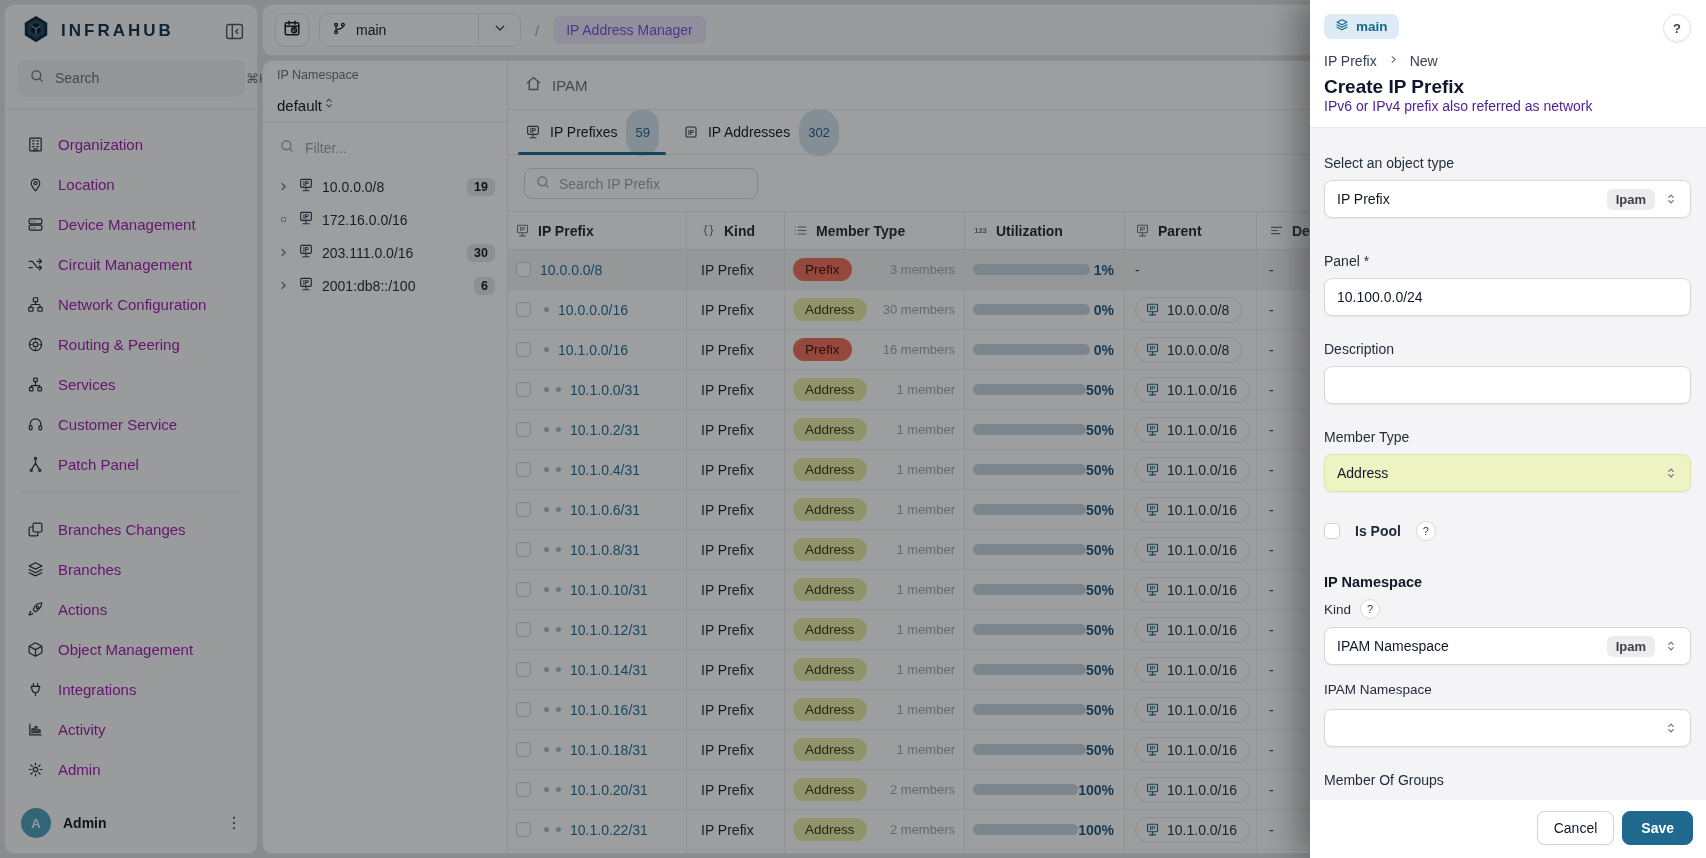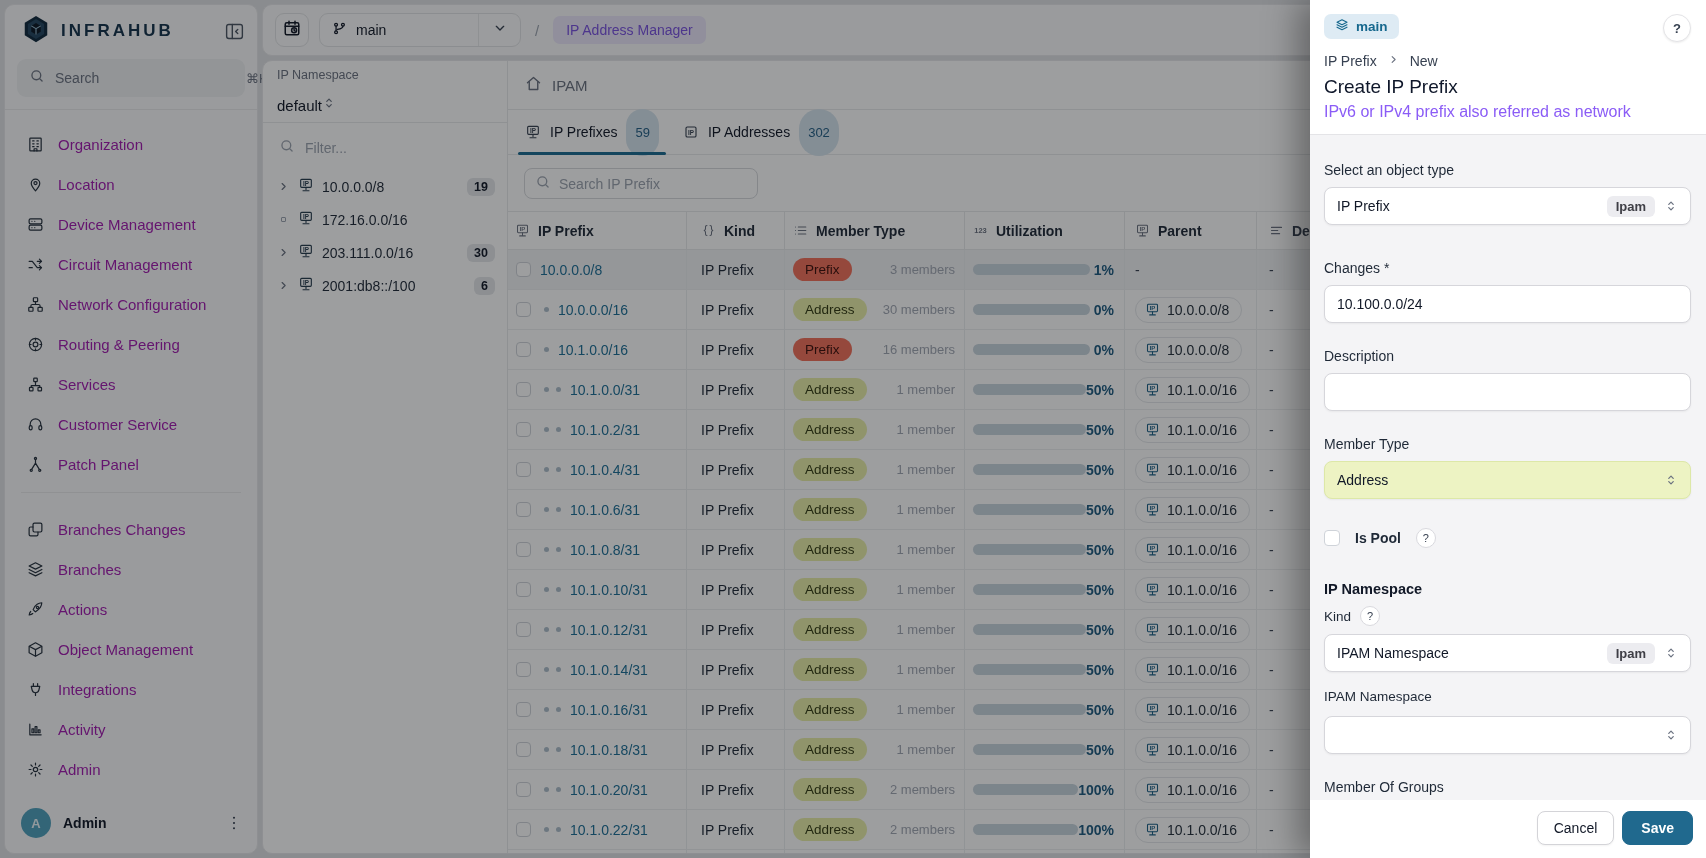--- a/index.html
+++ b/index.html
@@ -128,22 +128,22 @@
   .d-header { padding:14px 15px 13px 14px; flex:0 0 auto; }
   .d-badge-row { display:flex; align-items:flex-start; }
   .branch-badge { display:inline-flex; align-items:center; gap:7px; background:#deebf4; color:#16688e;
     border-radius:7px; padding:4px 11px; font-size:13.5px; font-weight:600; }
   .branch-badge .ic { color:#16688e; }
   .help-btn { margin-left:auto; width:28px; height:28px; border-radius:50%; border:1px solid #e4e4e7;
     background:#fff; box-shadow:0 1px 2px rgba(0,0,0,0.07); display:flex; align-items:center; justify-content:center;
     font-size:13px; font-weight:700; color:#374151; cursor:pointer; }
   .d-crumbs { display:flex; align-items:center; gap:10px; margin-top:11px; font-size:14px; color:#374151; }
   .d-crumbs .ic { color:#6b7280; }
-  .d-title { margin-top:7px; font-size:19px; font-weight:400; color:#0f172a; }
-  .d-sub { margin-top:5px; font-size:16px; color:#8b5cf6; }
+  .d-title { margin-top:7px; font-size:19px; font-weight:700; color:#0f172a; }
+  .d-sub { font-size:14px; color:#4c1d95; }
   .d-body { flex:1; background:#f4f4f6; border-top:1px solid #e4e4e7; padding:27px 15px 10px 14px; overflow:hidden; }
   .f-label { font-size:14px; font-weight:500; color:#1f2937; margin-bottom:9px; }
   .control { height:38px; background:#fff; border:1px solid #d6d6db; border-radius:8px; display:flex;
     align-items:center; padding:0 12px; font-size:14px; color:#111827; box-shadow:0 1px 2px rgba(0,0,0,0.05);
     cursor:pointer; }
   .control input { border:0; outline:none; flex:1; font-size:14px; color:#111827; background:transparent;
     font-family:"Liberation Sans", sans-serif; }
   .kind-badge { background:#ececf0; color:#3f3f46; font-size:13px; font-weight:700; border-radius:6px;
     padding:3px 9px; margin-left:auto; }
   .control .chev { color:#6b7280; display:flex; }
@@ -1083,21 +1083,21 @@
           <span class="chev">
               <svg class="ic" width="14" height="14" viewBox="0 0 24 24" fill="none" stroke="currentColor" stroke-width="2" stroke-linecap="round" stroke-linejoin="round">
                 <path d="m8.2 9.4 3.8-4.2 3.8 4.2"></path>
                 <path d="m8.2 14.6 3.8 4.2 3.8-4.2"></path>
               </svg>
             </span>
         </div>
       </div>
 
       <div class="g-std">
-        <div class="f-label">Changes *</div>
+        <div class="f-label">Panel *</div>
         <div class="control">
           <input value="10.100.0.0/24" style="">
         </div>
       </div>
 
       <div class="g-std">
         <div class="f-label">Description</div>
         <div class="control">
           <input value="" style="">
         </div>

